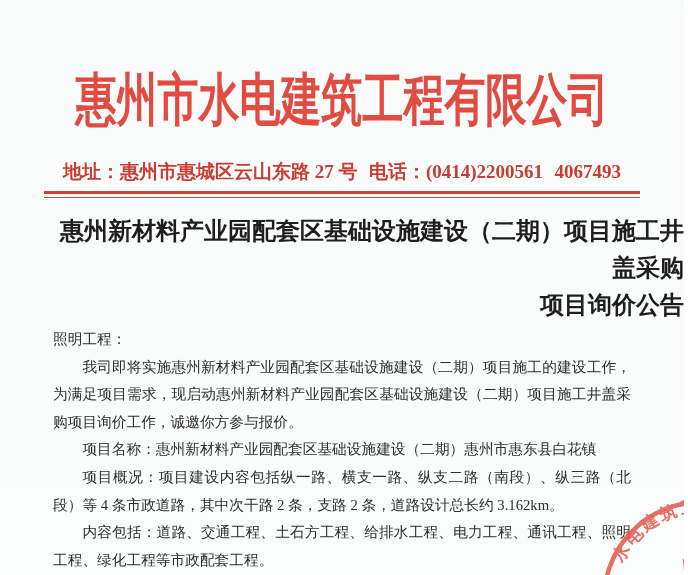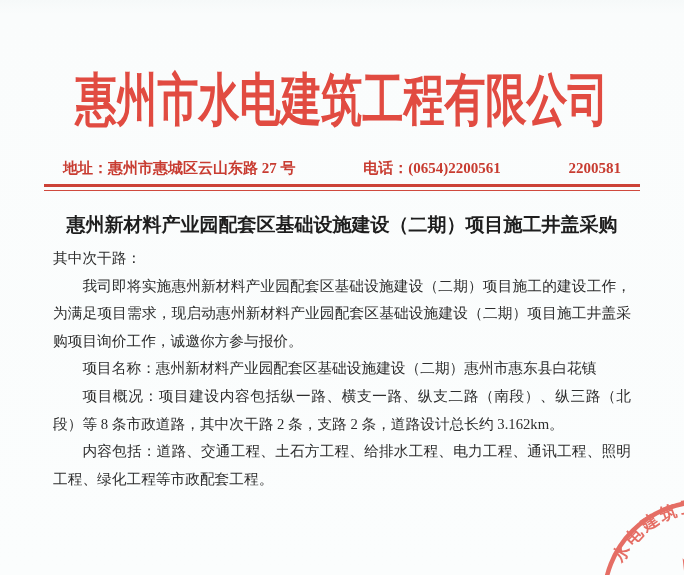--- a/index.html
+++ b/index.html
@@ -22,36 +22,37 @@
     transform:scaleY(1.38);
     transform-origin:center top;
     white-space:nowrap;
   }
   .address-row{
     width:558px;
     margin:46px auto 0 auto;
     display:flex;
     justify-content:space-between;
     align-items:baseline;
-    font-size:15px;
+    font-size:19px;
     font-weight:bold;
     color:#c83c31;
     white-space:nowrap;
   }
   .rule-wrap{width:596px;margin:6px auto 0 auto;}
   .rule-thick{height:0;border-top:3.5px solid #cc4237;}
   .rule-thin{height:0;border-top:1.5px solid #d0493d;margin-top:3px;}
   
   .doc-title{
     margin:15px auto 0 auto;
-    text-align:center;
-    font-size:19px;
+    text-align:right;
+    font-size:24px;
     font-weight:bold;
     color:#1e1e1e;
     line-height:37px;
+    padding-left:48px;
   }
   
   .doc-body{
     width:578px;
     margin:2px auto 0 auto;
     font-size:14.7px;
     line-height:27.6px;
     color:#2d2d2d;
     text-align:justify;
   }
@@ -73,38 +74,39 @@
 </style>
 </head>
 <body>
 
 <div class="page">
 
   <h1 class="company-name">惠州市水电建筑工程有限公司</h1>
 
   <div class="address-row">
     <span>地址：惠州市惠城区云山东路 27 号</span>
-    <span>电话：(0654)2200561</span>
-    <span>2200581</span>
+    <span>电话：(0414)2200561</span>
+    <span>4067493</span>
   </div>
 
   <div class="rule-wrap">
     <div class="rule-thick"></div>
     <div class="rule-thin"></div>
   </div>
 
   <div class="doc-title">
     <div>惠州新材料产业园配套区基础设施建设（二期）项目施工井盖采购</div>
+    <div>项目询价公告</div>
   </div>
 
   <div class="doc-body">
-    <p>其中次干路：</p>
+    <p>照明工程：</p>
     <p class="indent">我司即将实施惠州新材料产业园配套区基础设施建设（二期）项目施工的建设工作，为满足项目需求，现启动惠州新材料产业园配套区基础设施建设（二期）项目施工井盖采购项目询价工作，诚邀你方参与报价。</p>
     <p class="indent">项目名称：惠州新材料产业园配套区基础设施建设（二期）惠州市惠东县白花镇</p>
-    <p class="indent">项目概况：项目建设内容包括纵一路、横支一路、纵支二路（南段）、纵三路（北段）等 8 条市政道路，其中次干路 2 条，支路 2 条，道路设计总长约 3.162km。</p>
+    <p class="indent">项目概况：项目建设内容包括纵一路、横支一路、纵支二路（南段）、纵三路（北段）等 4 条市政道路，其中次干路 2 条，支路 2 条，道路设计总长约 3.162km。</p>
     <p class="indent">内容包括：道路、交通工程、土石方工程、给排水工程、电力工程、通讯工程、照明工程、绿化工程等市政配套工程。</p>
   </div>
 
   <svg class="seal" viewBox="0 0 220 220">
     <g opacity="0.85">
       <circle cx="110" cy="110" r="98" fill="none" stroke="#e2564b" stroke-width="4.5"></circle>
       <path d="M90.6,68.3 L113.4,92.3 L143.6,78.6 L127.9,107.8 L150.2,132.3 L117.6,126.3 L101.2,155.2 L96.8,122.3 L64.3,115.6 L94.3,101.3 Z" fill="#e2564b"></path>
       <text x="34" y="66" transform="rotate(-60 34 66)" text-anchor="middle">水</text>
       <text x="46" y="50" transform="rotate(-47 46 50)" text-anchor="middle">电</text>
       <text x="61" y="37" transform="rotate(-34 61 37)" text-anchor="middle">建</text>

